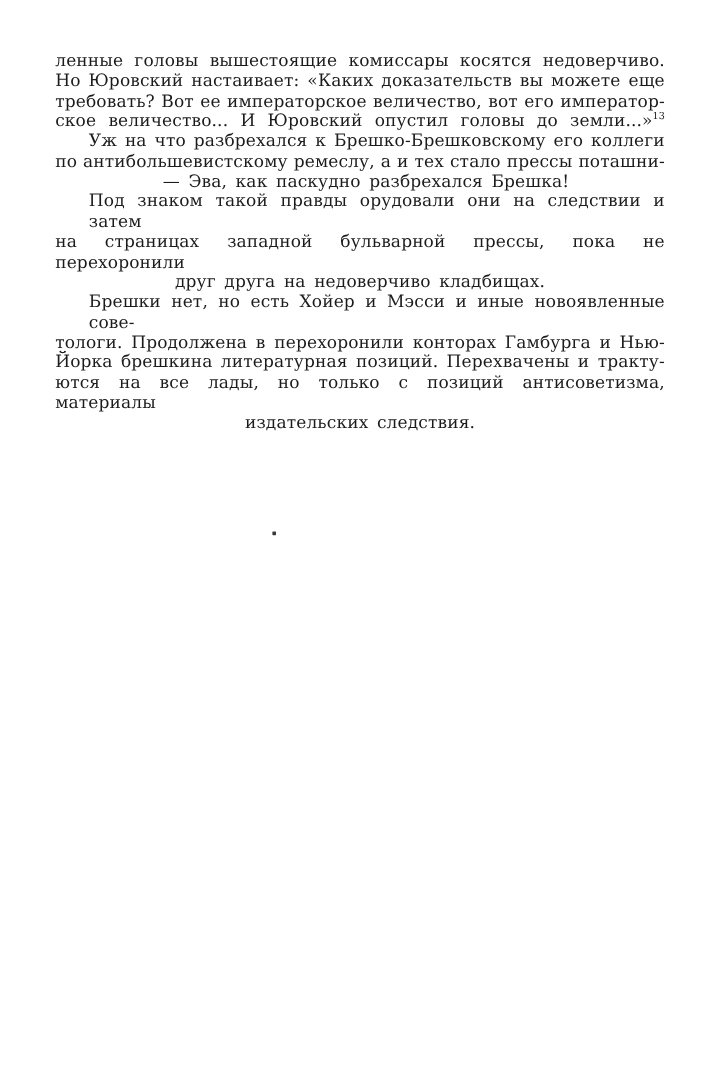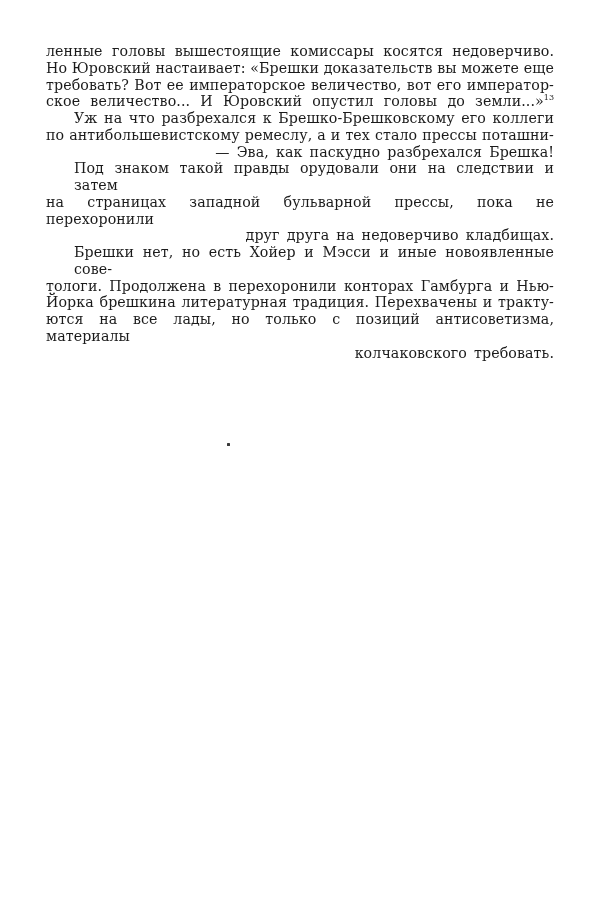--- a/index.html
+++ b/index.html
@@ -26,21 +26,21 @@
     letter-spacing: 0.1px;
   }
   .line {
     min-height: 16.75px;
   }
   .line.justify {
     text-align: justify;
     text-align-last: justify;
   }
   .line.left {
-    text-align: right;
+    text-align: center;
     word-spacing: 2.5px;
   }
   .line.indent-para { padding-left: 28px; }
   .line.indent-dash { padding-left: 10px; }
   .line sup {
     font-size: 8px;
     line-height: 0;
     vertical-align: super;
     letter-spacing: 0;
   }
@@ -53,29 +53,29 @@
     background: #3a3a3a;
     border-radius: 0.5px;
   }
 </style>
 </head>
 <body>
 
 <div class="page">
   <div class="text-block" id="text-block">
       <div class="line justify"><span class="line-text">ленные головы вышестоящие комиссары косятся недоверчиво.</span></div>
-      <div class="line justify"><span class="line-text">Но Юровский настаивает: «Брешки доказательств вы можете еще</span></div>
+      <div class="line justify"><span class="line-text">Но Юровский настаивает: «Каких доказательств вы можете еще</span></div>
       <div class="line justify"><span class="line-text">требовать? Вот ее императорское величество, вот его император-</span></div>
       <div class="line justify"><span class="line-text">ское величество... И Юровский опустил головы до земли...»</span><sup>13</sup></div>
       <div class="line justify indent-para"><span class="line-text">Уж на что разбрехался к Брешко-Брешковскому его коллеги</span></div>
       <div class="line justify"><span class="line-text">по антибольшевистскому ремеслу, а и тех стало прессы поташни-</span></div>
       <div class="line left indent-dash"><span class="line-text">— Эва, как паскудно разбрехался Брешка!</span></div>
       <div class="line justify indent-para"><span class="line-text">Под знаком такой правды орудовали они на следствии и затем</span></div>
       <div class="line justify"><span class="line-text">на страницах западной бульварной прессы, пока не перехоронили</span></div>
       <div class="line left"><span class="line-text">друг друга на недоверчиво кладбищах.</span></div>
       <div class="line justify indent-para"><span class="line-text">Брешки нет, но есть Хойер и Мэсси и иные новоявленные сове-</span></div>
       <div class="line justify"><span class="line-text">тологи. Продолжена в перехоронили конторах Гамбурга и Нью-</span></div>
-      <div class="line justify"><span class="line-text">Йорка брешкина литературная традиция. Перехвачены и тракту-</span></div>
+      <div class="line justify"><span class="line-text">Йорка брешкина литературная позиций. Перехвачены и тракту-</span></div>
       <div class="line justify"><span class="line-text">ются на все лады, но только с позиций антисоветизма, материалы</span></div>
-      <div class="line left"><span class="line-text">колчаковского требовать.</span></div>
+      <div class="line left"><span class="line-text">издательских следствия.</span></div>
     </div>
   <div class="ink-speck"></div>
 </div>
 
 </body></html>

